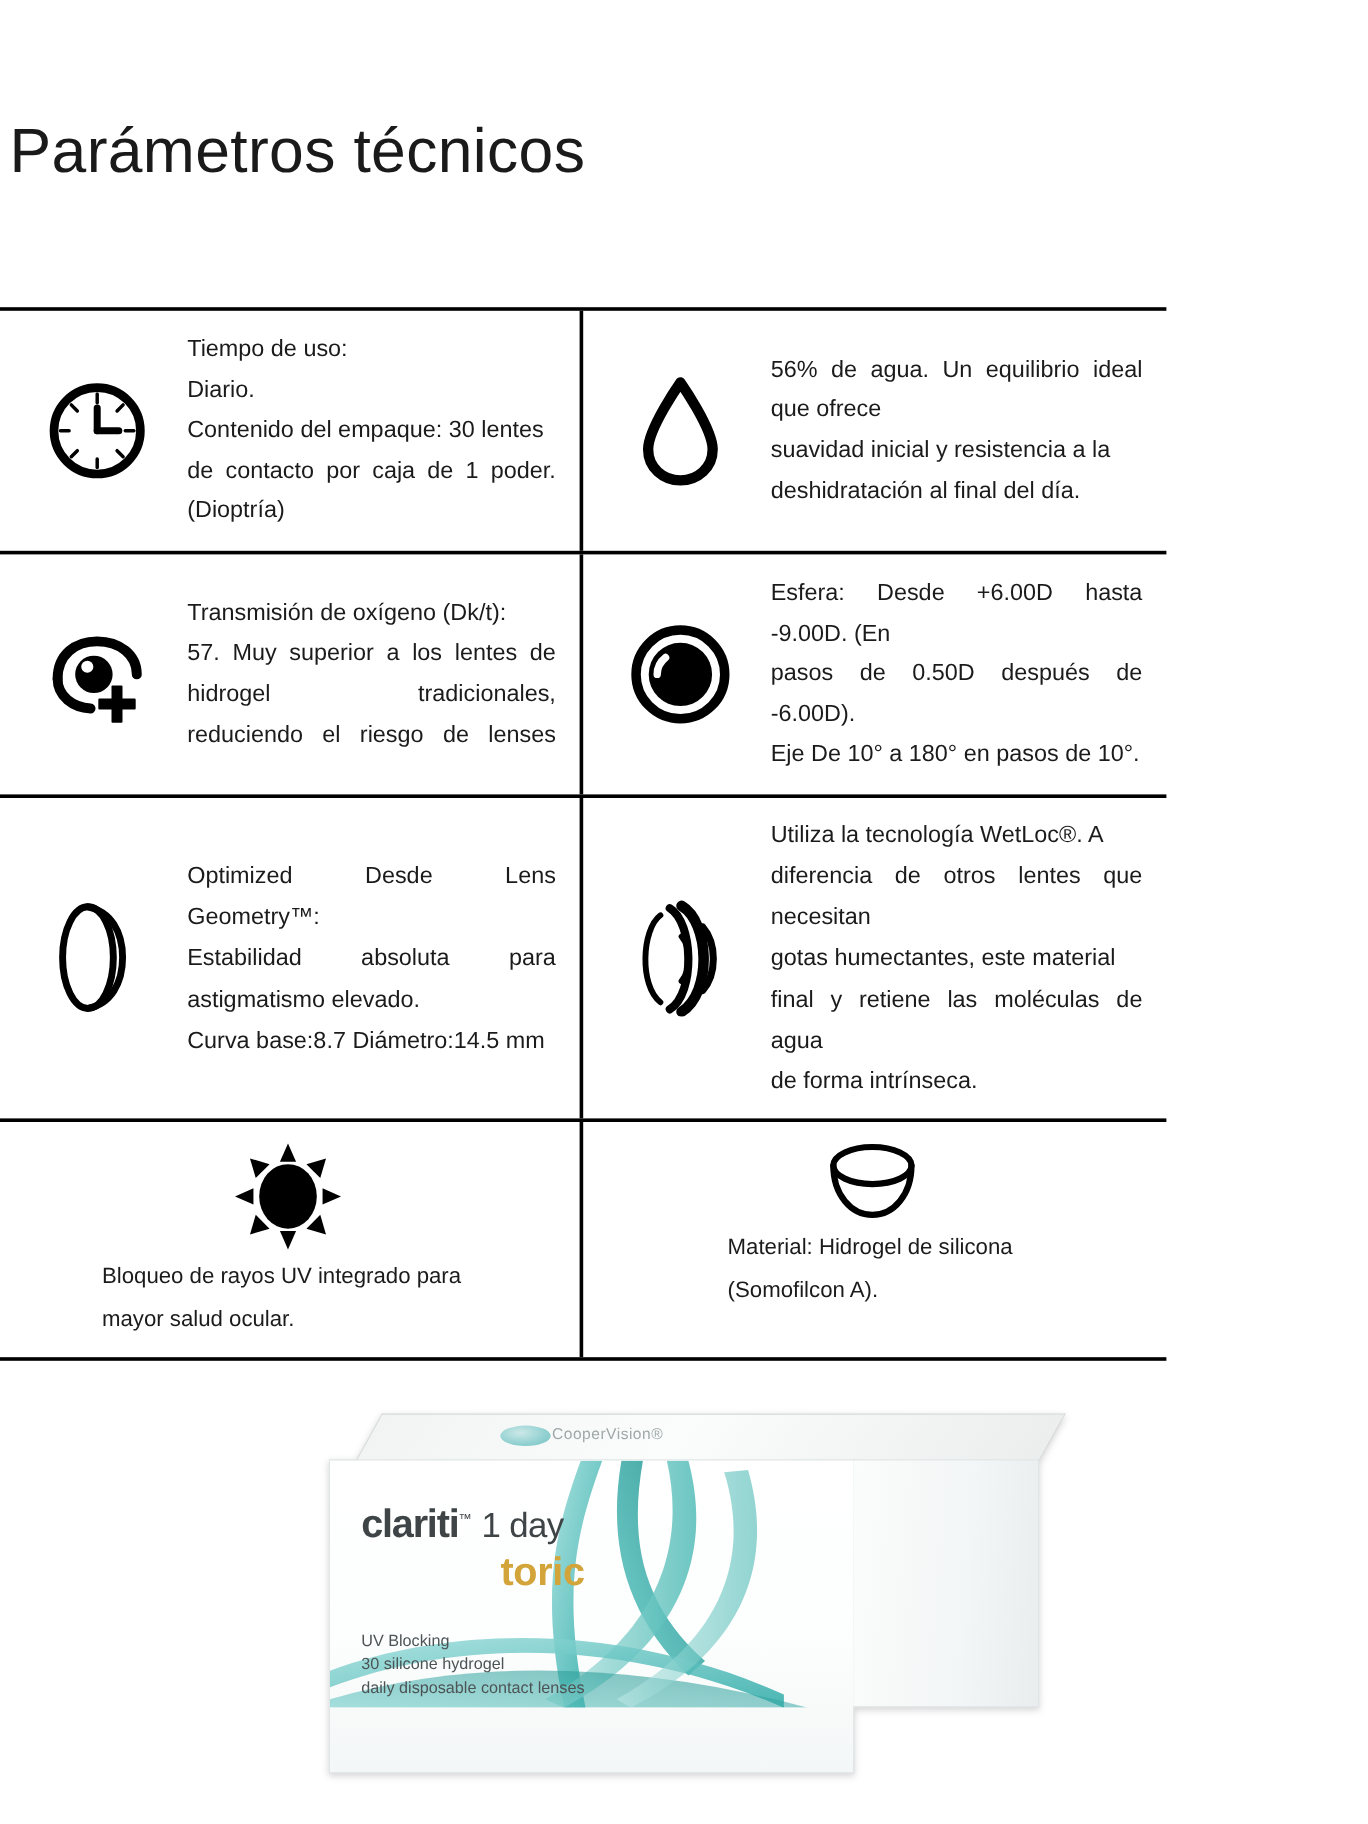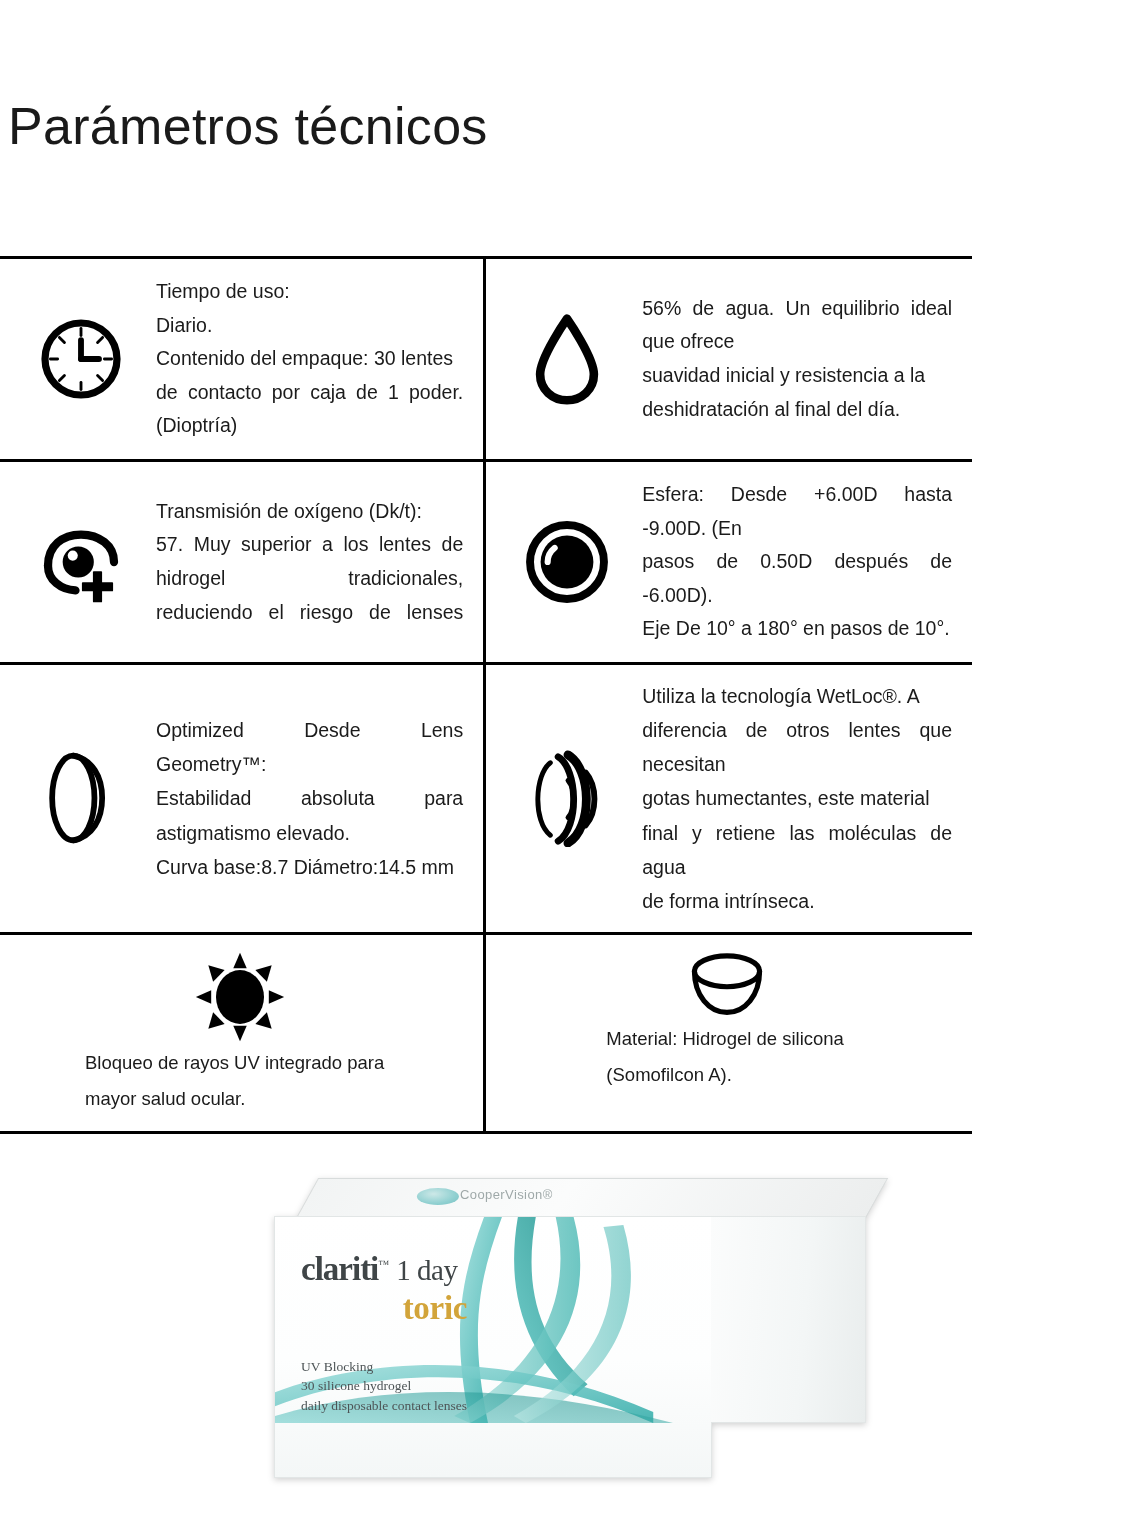--- a/index.html
+++ b/index.html
@@ -128,21 +128,20 @@
     opacity:0.75;
   }
   
   .box-front{
     position:absolute;
     left:0; top:38px;
     width:438px; height:262px;
     background:linear-gradient(180deg,#ffffff 0%,#fdfefe 55%,#f4f7f7 100%);
     border:1px solid #e2e6e6;
     overflow:hidden;
-    font-family:Liberation Serif, serif;
   }
   
   .box-side{
     position:absolute;
     left:437px; top:38px;
     width:155px; height:207px;
     background:linear-gradient(95deg,#fbfcfc 0%,#f3f6f6 60%,#e9eded 100%);
     border:1px solid #e2e6e6;
     border-left:none;
     overflow:hidden;

